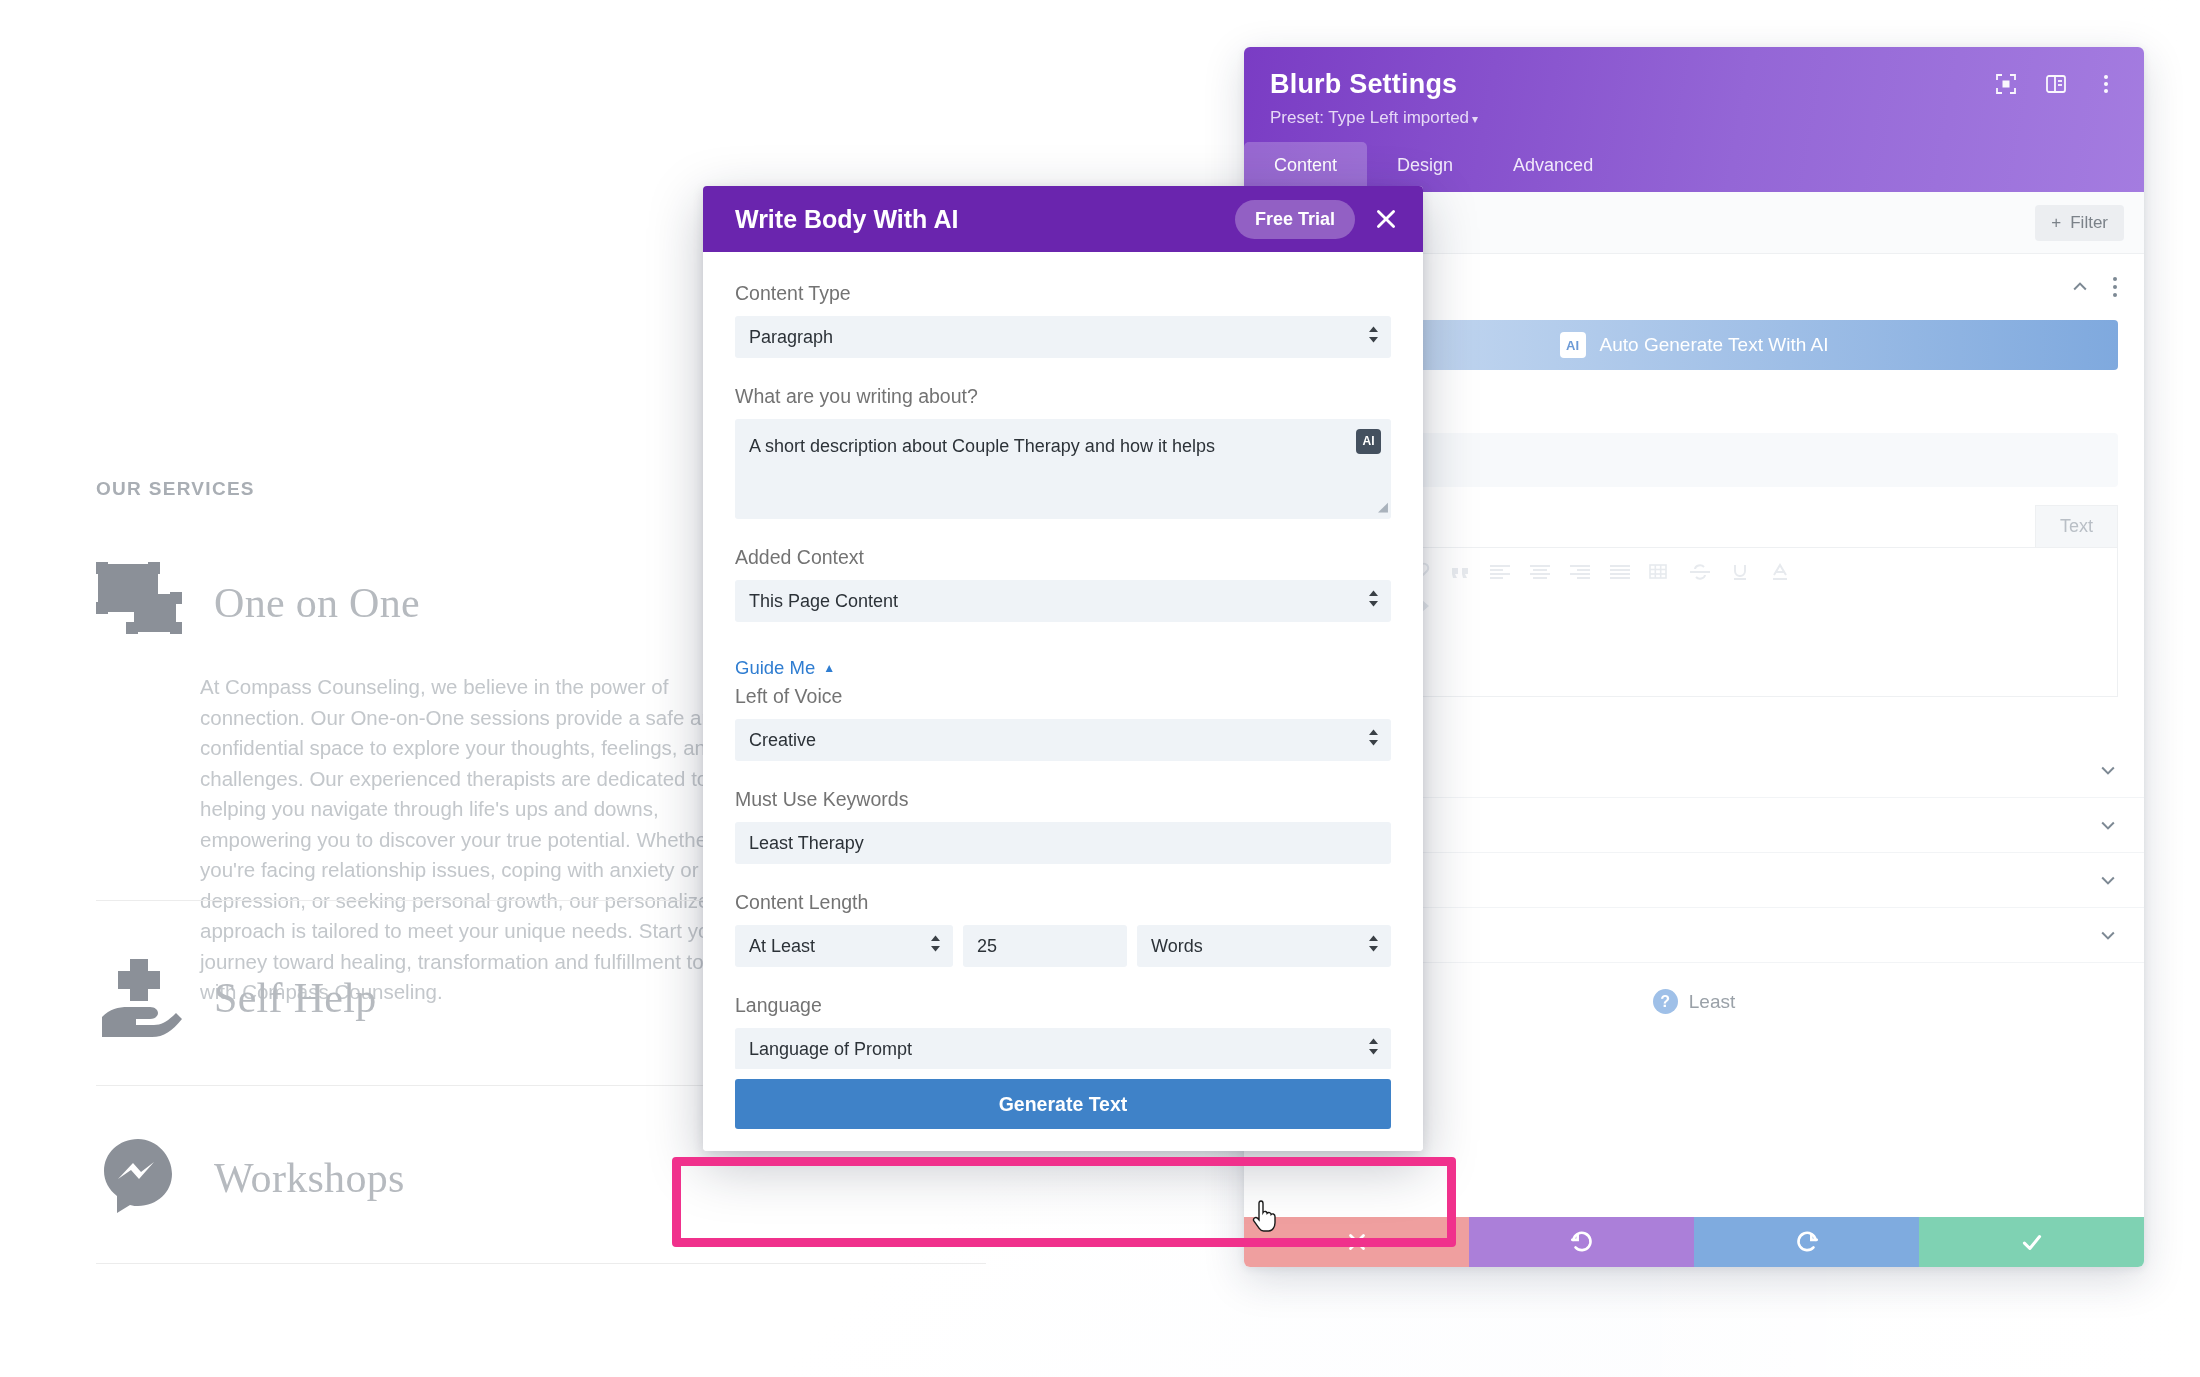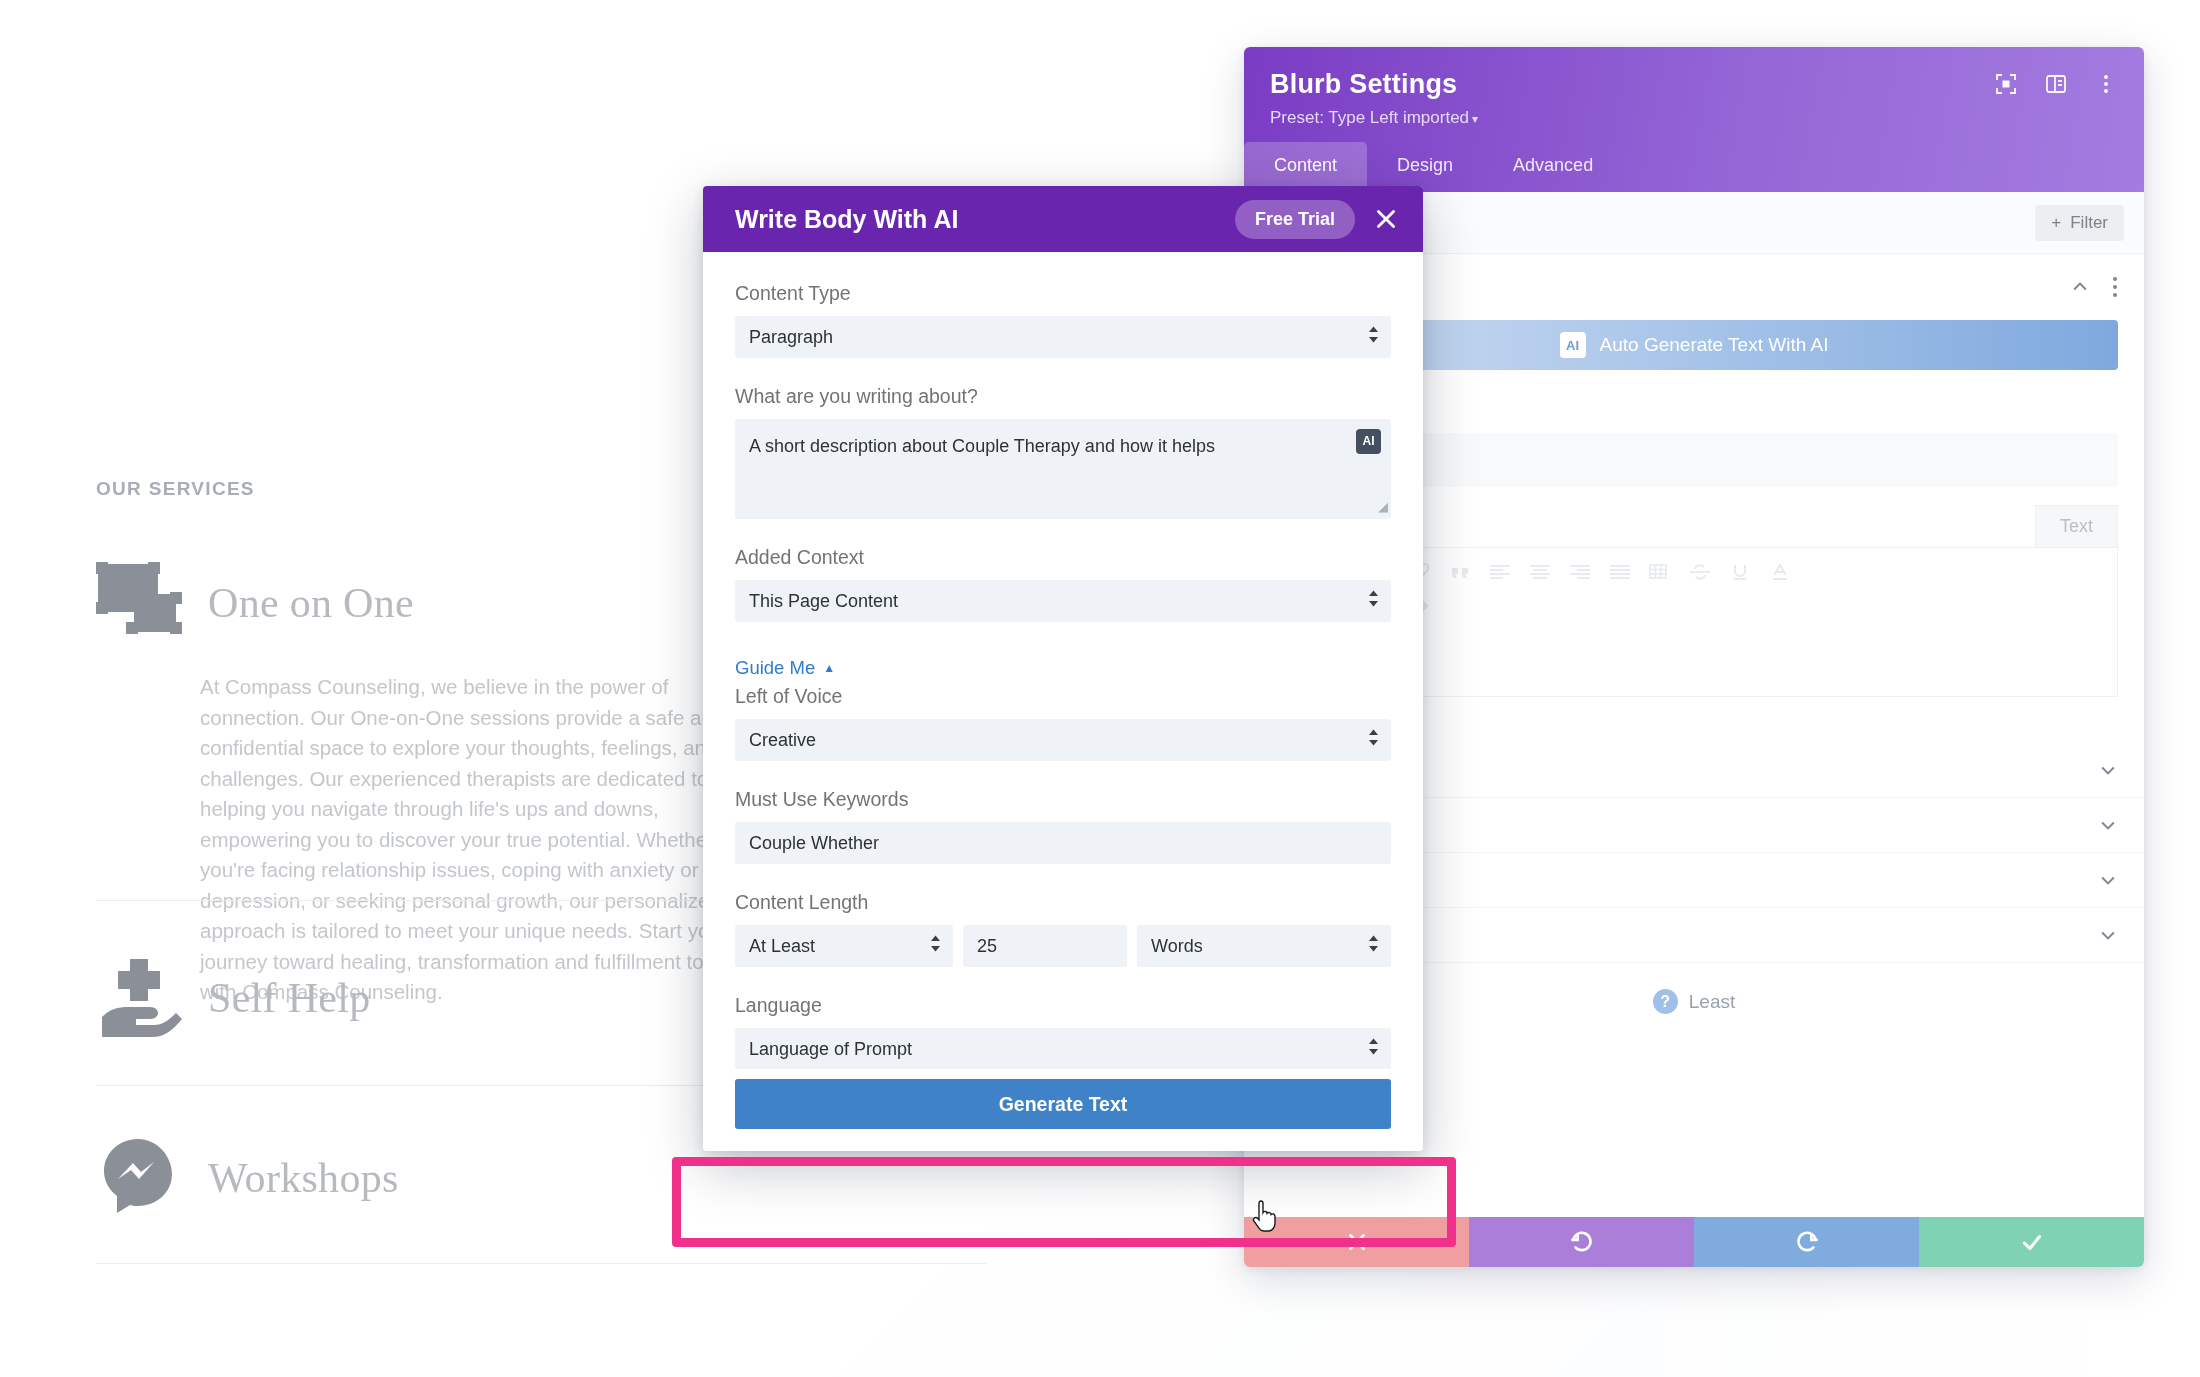--- a/index.html
+++ b/index.html
@@ -15,21 +15,21 @@
   #bg-page {
     position:absolute; inset:0;
     background: linear-gradient(135deg,#ffffff 0%,#ffffff 60%,#fbfcfe 100%);
   }
   .svc-eyebrow {
     position:absolute; left:96px; top:478px;
     font-size:19px; font-weight:bold; letter-spacing:1.3px;
     color:#a9aeb4; text-transform:uppercase;
   }
   .svc-row { position:absolute; left:96px; width:920px; }
-  .svc-head { display:flex; align-items:center; gap:20px; }
+  .svc-head { display:flex; align-items:center; gap:26px; }
   .svc-icon { width:92px; height:86px; color:#8b9098; flex:none; }
   .svc-title {
     font-family:"Liberation Serif", serif;
     font-size:42px; color:#b6babf; font-weight:400; letter-spacing:.3px;
   }
   .svc-body {
     margin-top:26px; margin-left:104px; width:560px;
     font-size:20.5px; line-height:30.5px; color:#c3c7cb;
   }
   .svc-divider { position:absolute; left:96px; width:890px; height:1px; background:#ececec; }
@@ -541,21 +541,21 @@
               <polygon points="5.5,1 10,6.5 1,6.5"></polygon>
               <polygon points="5.5,17 10,11.5 1,11.5"></polygon>
             </svg>
         </span>
       </div>
 
       <div class="f-gap"></div>
 
       <div class="f-label">Must Use Keywords</div>
       <div class="inp">
-        <span>Couple Whether</span>
+        <span>Least Therapy</span>
       </div>
 
       <div class="f-gap"></div>
 
       <div class="f-label">Content Length</div>
       <div class="len-row">
         <div class="sel">
           <span>At Least</span>
           <span class="spin">
             <svg width="11" height="18" viewBox="0 0 11 18" fill="currentColor">

